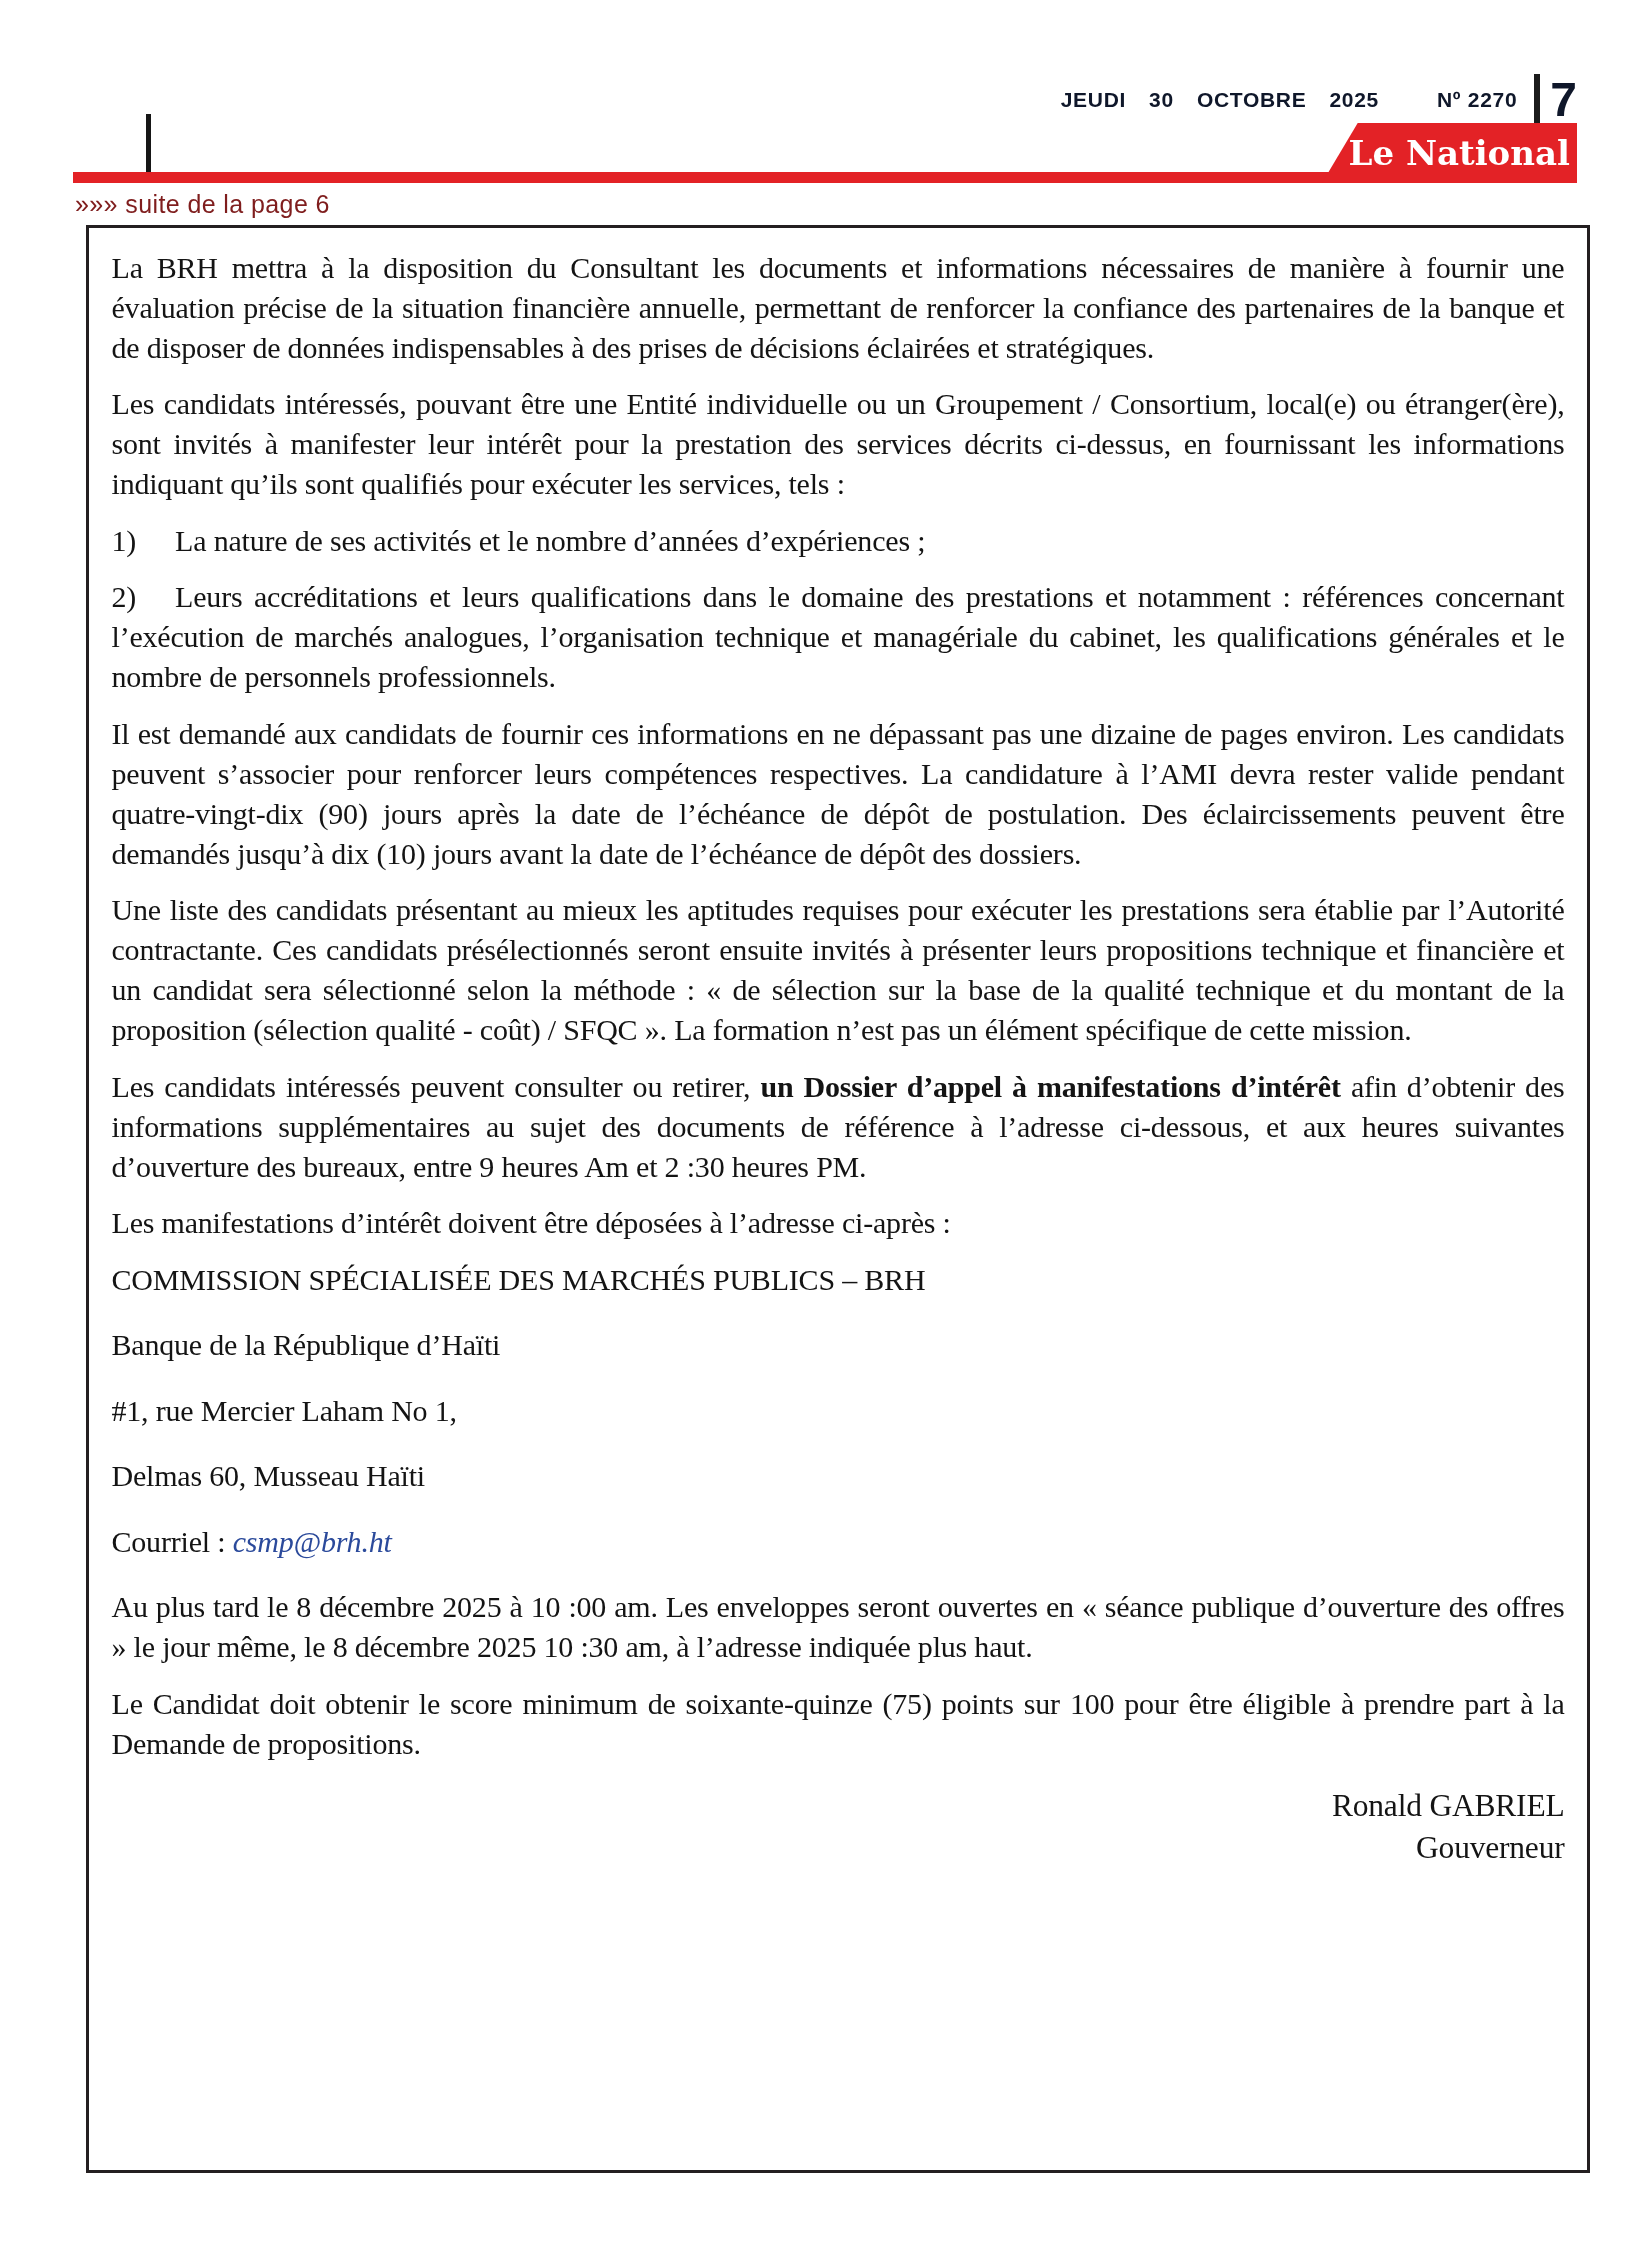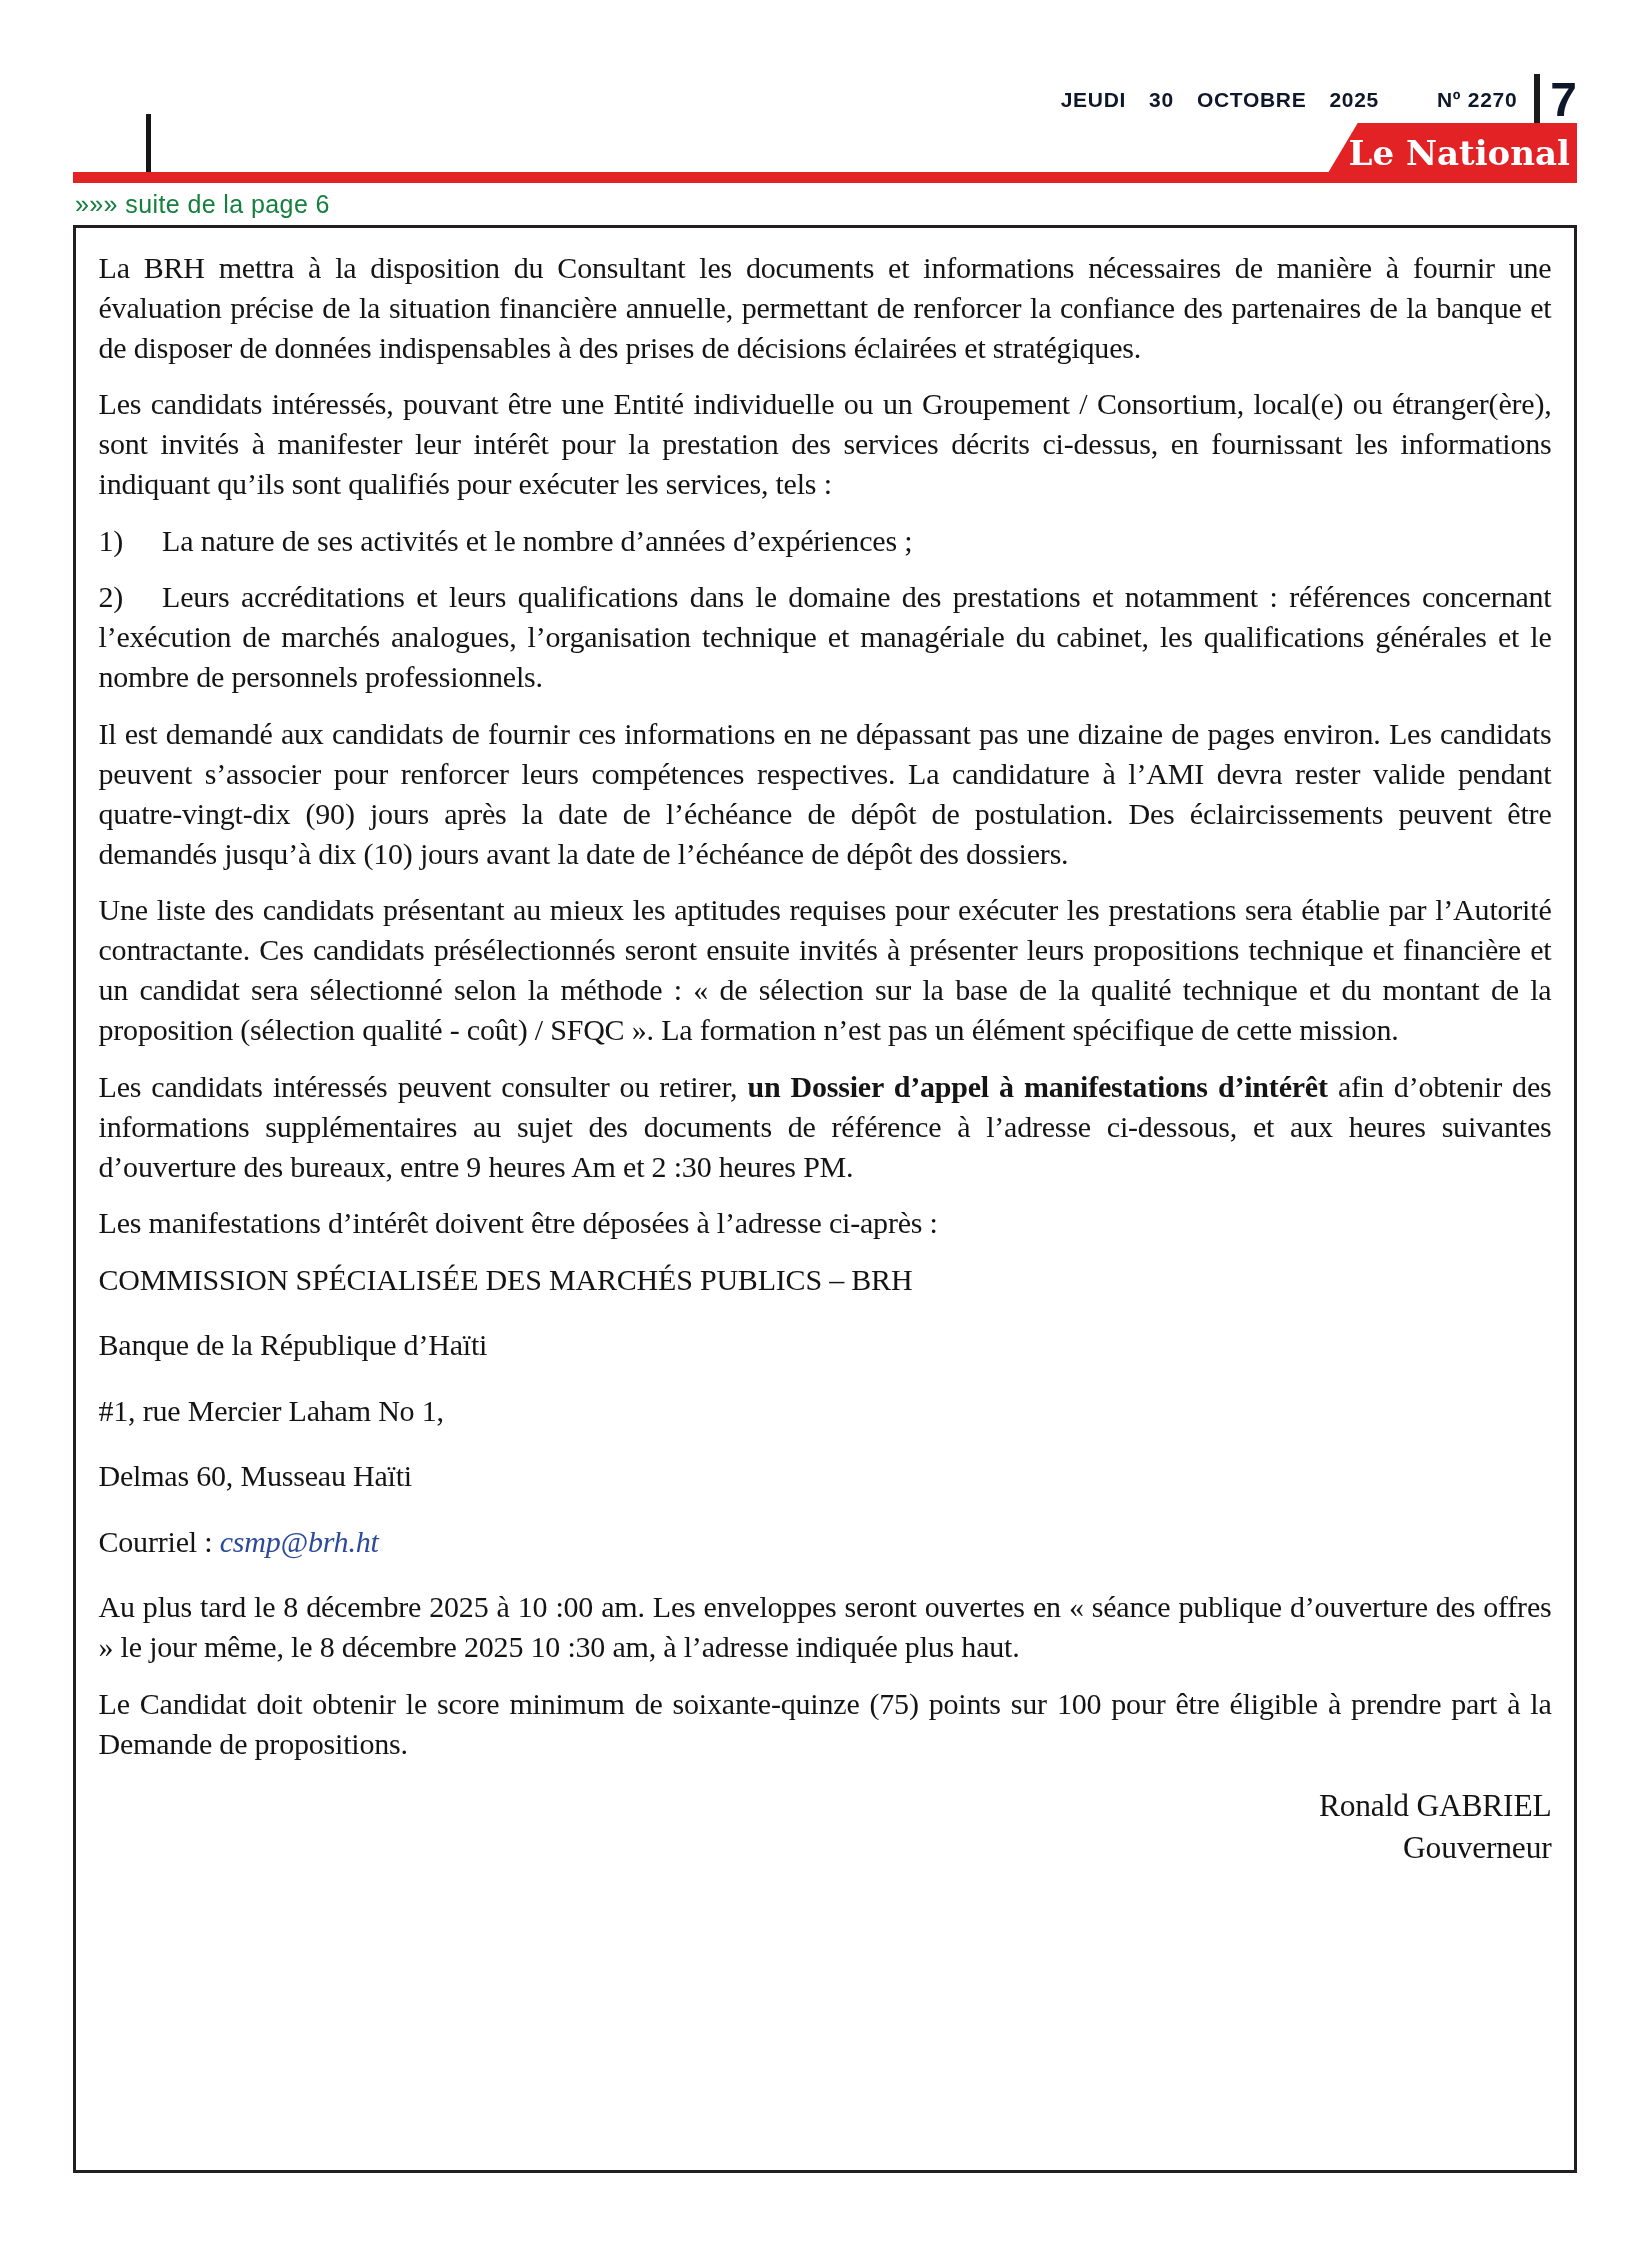--- a/index.html
+++ b/index.html
@@ -34,21 +34,21 @@
   .brand-banner span{
     font-family:"DejaVu Serif", serif;font-weight:bold;font-size:34px;color:#ffffff;
     white-space:nowrap;
   }
   .continuation{
     position:absolute;left:75px;top:190px;
     font-family:"Liberation Sans", sans-serif;font-size:25px;letter-spacing:0.4px;
   }
   
   .notice-box{
-    position:absolute;left:73px;top:225px;width:1504px;height:1948px;
+    position:absolute;left:86px;top:225px;width:1504px;height:1948px;
     border:3px solid #231f20;box-sizing:border-box;
     padding:19.5px 22.5px 0 22.5px;
   }
   .notice-box p{
     font-size:30px;line-height:40px;letter-spacing:-0.2px;
     text-align:justify;margin:0 0 16.5px 0;
   }
   .li-gap{display:inline-block;width:39px;}
   .center{text-align:left;line-height:34px;margin:0 0 25.5px 0 !important;}
   .email-link{font-style:italic;text-decoration:none;cursor:pointer;}
@@ -69,21 +69,21 @@
 <div class="section-title-row">
   <span class="title-bar"></span>
 </div>
 
 <div class="red-rule" style="background: rgb(227, 34, 38);"></div>
 
 <div class="brand-banner" style="background: rgb(227, 34, 38);">
   <span>Le National</span>
 </div>
 
-<div class="continuation" style="color: #15803d;">»»» suite de la page 6</div>
+<div class="continuation" style="color: #7f1d1d;">»»» suite de la page 6</div>
 
 <div class="notice-box">
 
   <p>La BRH mettra à la disposition du Consultant les documents et informations nécessaires de manière à fournir une évaluation précise de la situation financière annuelle, permettant de renforcer la confiance des partenaires de la banque et de disposer de données indispensables à des prises de décisions éclairées et stratégiques.</p>
 
   <p>Les candidats intéressés, pouvant être une Entité individuelle ou un Groupement / Consortium, local(e) ou étranger(ère), sont invités à manifester leur intérêt pour la prestation des services décrits ci-dessus, en fournissant les informations indiquant qu’ils sont qualifiés pour exécuter les services, tels :</p>
 
   <p><span>1)</span><span class="li-gap"></span><span>La nature de ses activités et le nombre d’années d’expériences ;</span></p>
 
   <p><span>2)</span><span class="li-gap"></span><span>Leurs accréditations et leurs qualifications dans le domaine des prestations et notamment : références concernant l’exécution de marchés analogues, l’organisation technique et managériale du cabinet, les qualifications générales et le nombre de personnels professionnels.</span></p>

